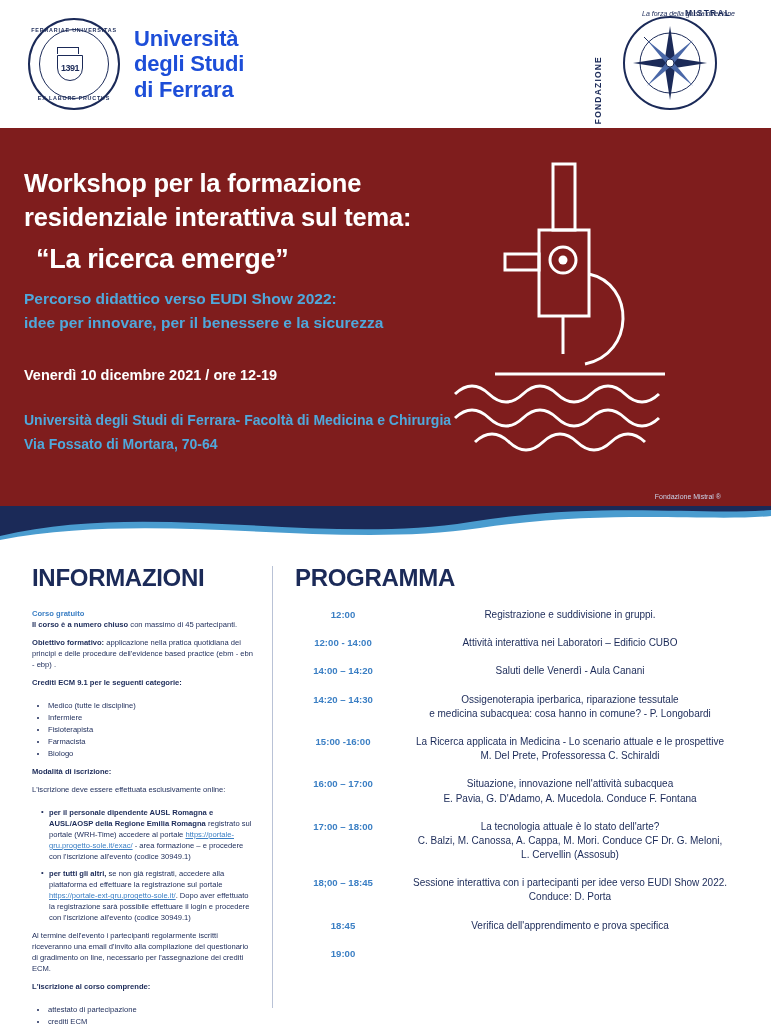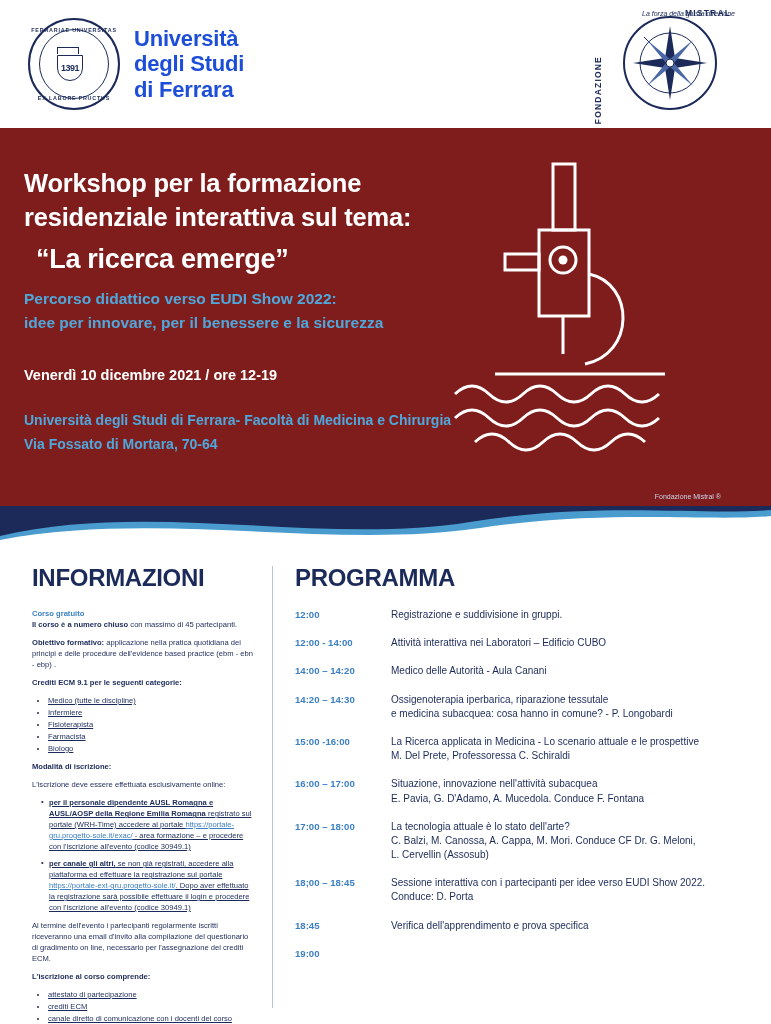--- a/index.html
+++ b/index.html
@@ -202,39 +202,39 @@
     color: #1b2a58;
     margin: 0 0 16px 0;
     letter-spacing: -0.3px;
   }
 
   .info { font-size: 7.6px; line-height: 1.45; color: #1b2a58; }
   .info .free { color: #3b7fc4; font-weight: bold; }
   .info p { margin: 0 0 7px 0; }
   .info .b { font-weight: bold; }
   .info ul {
-    margin: 2px 0 7px 0;
+    margin: 12px 0 7px 0;
     padding-left: 16px;
-    text-decoration: underline;
   }
   .info li { margin-bottom: 1px; }
   .info ul.dash { list-style: none; padding-left: 9px; }
   .info ul.dash > li { position: relative; padding-left: 8px; margin-bottom: 6px; }
   .info ul.dash > li:before {
     content: "•";
     position: absolute; left: 0; top: -1px;
     color: #1b2a58;
   }
   .lnk { color: #3b7fc4; text-decoration: underline; }
 
   
   .prog-row {
     display: flex;
     align-items: flex-start;
     margin-bottom: 14px;
+    text-align: center;
   }
   .prog-time {
     width: 96px;
     flex: 0 0 96px;
     font-size: 9.6px;
     font-weight: bold;
     color: #3b7fc4;
     padding-top: 1px;
   }
   .prog-desc {
@@ -359,21 +359,21 @@
         <li>Biologo</li>
       </ul>
 
       <p class="b">Modalità di iscrizione:</p>
       <p>L'iscrizione deve essere effettuata esclusivamente online:</p>
       <ul class="dash">
         <li>
           <span class="b">per il personale dipendente AUSL Romagna e AUSL/AOSP della Regione Emilia Romagna</span><span> registrato sul portale (WRH-Time) accedere al portale </span><a class="lnk" href="#">https://portale-gru.progetto-sole.it/exac/</a><span> - area formazione – e procedere con l'iscrizione all'evento (codice 30949.1)</span>
         </li>
         <li>
-          <span class="b">per canale gli altri,</span><span> se non già registrati, accedere alla piattaforma ed effettuare la registrazione sul portale </span><a class="lnk" href="#">https://portale-ext-gru.progetto-sole.it/</a><span>. Dopo aver effettuato la registrazione sarà possibile effettuare il login e procedere con l'iscrizione all'evento (codice 30949.1)</span>
+          <span class="b">per tutti gli altri,</span><span> se non già registrati, accedere alla piattaforma ed effettuare la registrazione sul portale </span><a class="lnk" href="#">https://portale-ext-gru.progetto-sole.it/</a><span>. Dopo aver effettuato la registrazione sarà possibile effettuare il login e procedere con l'iscrizione all'evento (codice 30949.1)</span>
         </li>
       </ul>
 
       <p>Al termine dell'evento i partecipanti regolarmente iscritti riceveranno una email d'invito alla compilazione del questionario di gradimento on line, necessario per l'assegnazione dei crediti ECM.</p>
 
       <p class="b">L'iscrizione al corso comprende:</p>
       <ul>
         <li>attestato di partecipazione</li>
         <li>crediti ECM</li>
         <li>canale diretto di comunicazione con i docenti del corso</li>
@@ -390,21 +390,21 @@
       <div class="prog-row">
         <div class="prog-time">12:00</div>
         <div class="prog-desc">Registrazione e suddivisione in gruppi.</div>
       </div>
       <div class="prog-row">
         <div class="prog-time">12:00 - 14:00</div>
         <div class="prog-desc">Attività interattiva nei Laboratori – Edificio CUBO</div>
       </div>
       <div class="prog-row">
         <div class="prog-time">14:00 – 14:20</div>
-        <div class="prog-desc">Medico delle Autorità -  Aula Canani</div>
+        <div class="prog-desc">Saluti delle Venerdì -  Aula Canani</div>
       </div>
       <div class="prog-row">
         <div class="prog-time">14:20 – 14:30</div>
         <div class="prog-desc">Ossigenoterapia iperbarica, riparazione tessutale<br>e medicina subacquea: cosa hanno in comune? - P. Longobardi</div>
       </div>
       <div class="prog-row">
         <div class="prog-time">15:00 -16:00</div>
         <div class="prog-desc">La Ricerca applicata in Medicina - Lo scenario attuale e le prospettive<br>M. Del Prete, Professoressa C. Schiraldi</div>
       </div>
       <div class="prog-row">

